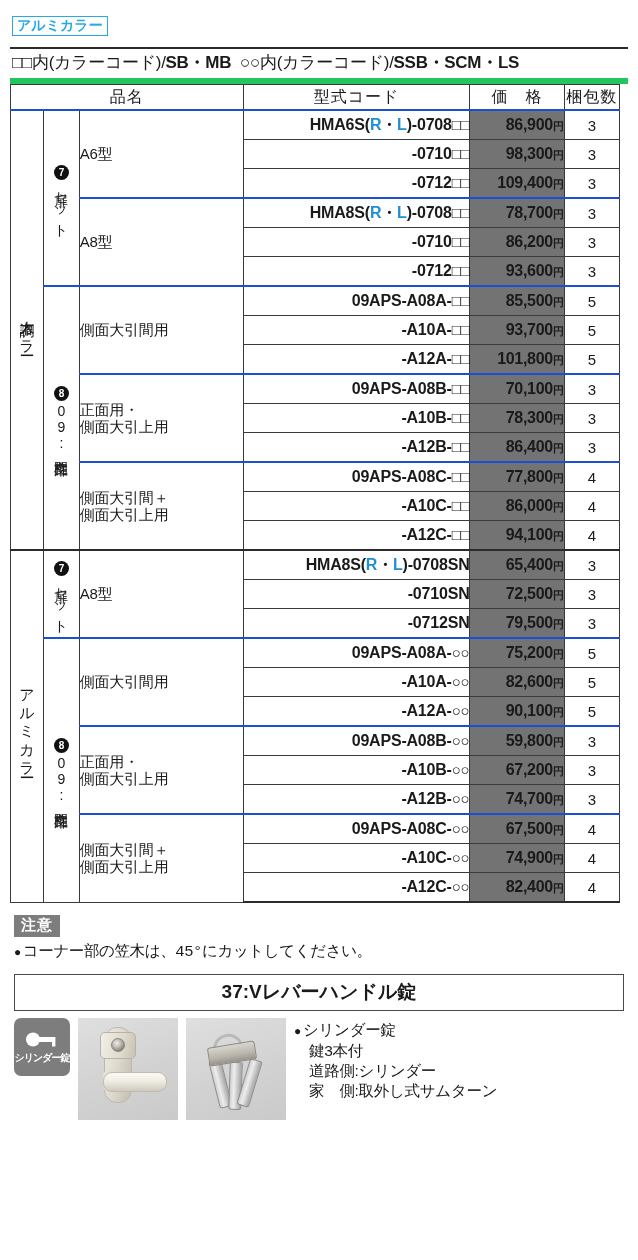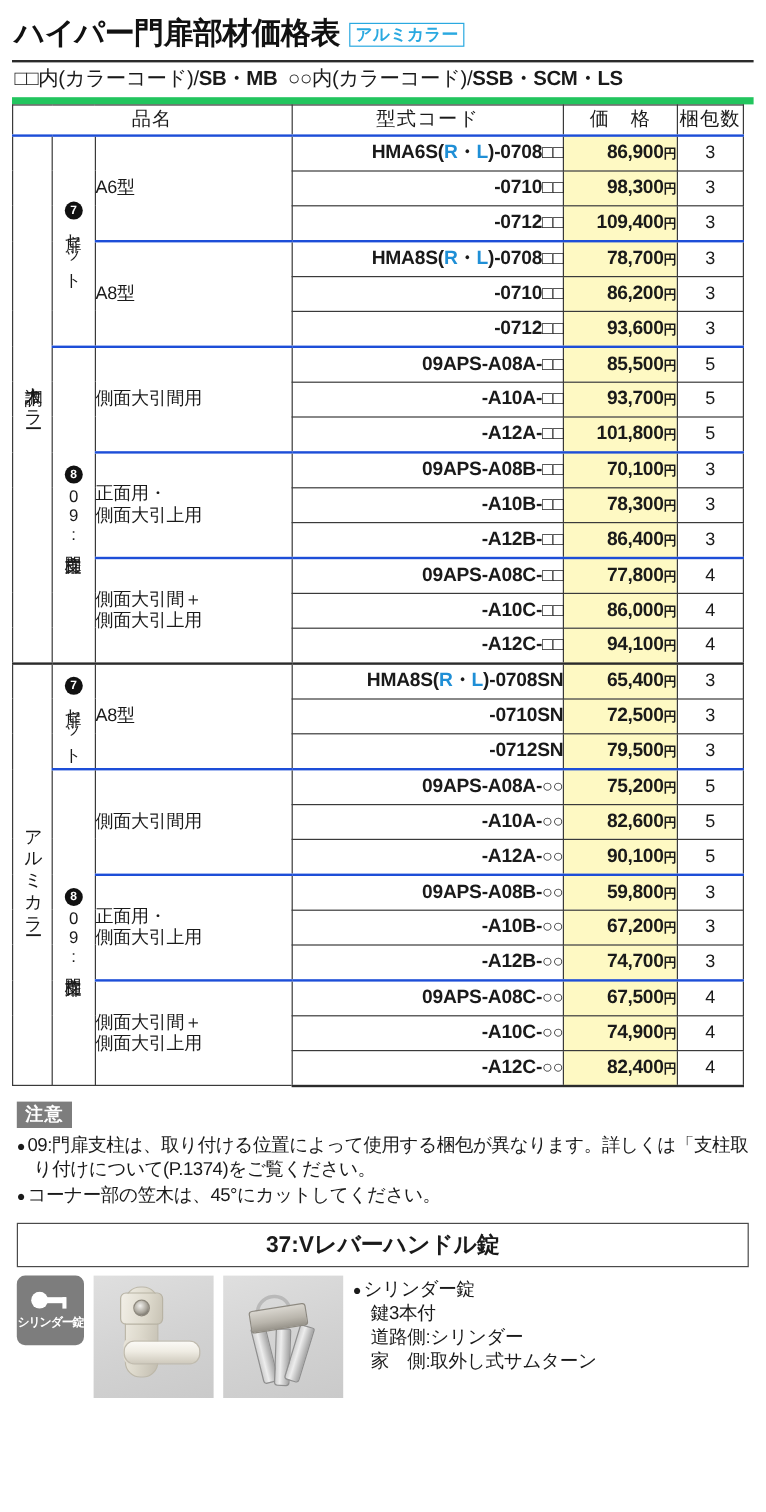--- a/index.html
+++ b/index.html
@@ -141,40 +141,40 @@
     padding-right: 8px;
     font-weight: bold;
     font-size: 16px;
     letter-spacing: -0.2px;
     height: 28px;
     white-space: nowrap;
   }
   td.code .rl { color: #1f8fd6; }
   td.code .sym { font-weight: normal; font-size: 15px; }
   td.price {
-    background: #fef9c3;
+    background: #737373;
     text-align: right;
     padding-right: 3px;
     font-weight: bold;
     font-size: 16px;
     letter-spacing: -0.3px;
     white-space: nowrap;
     margin-left: 48px;
   }
   td.price .yen { font-size: 11px; font-weight: bold; }
   td.pkg {
     text-align: center;
     font-size: 15px;
   }
   tr.grp-top > td { border-top: 2px solid #1d4ed8; }
   tr.sec-top > td { border-top: 2.5px solid #2b2b2b; }
   table.price tr:last-child > td { border-bottom: 2px solid #2b2b2b; }
 
   
-  .notes { margin-top: 12px; padding-left: 4px; }
+  .notes { margin-top: 12px; padding-left: 4px; font-family: Liberation Mono, monospace; }
   .tag-gray {
     display: inline-block;
     background: #7d7d7d;
     color: #ffffff;
     font-size: 15px;
     font-weight: bold;
     padding: 1px 7px 2px 7px;
     letter-spacing: 1px;
   }
   ul.note-list {
@@ -307,21 +307,20 @@
   }
   .lock-text .ind { padding-left: 15px; display: block; }
   .lock-text .hd::before { content: "\25CF"; font-size: 12px; padding-right: 2px; }
 </style>
 </head>
 <body>
 
 <div class="page">
 
   <div class="title-row">
-    <div class="page-title">ハイパー門扉部材価格表</div>
     <div class="badge-order">アルミカラー</div>
   </div>
 
   <div class="subtitle">
     <span>□□内(カラーコード)/</span><span class="b">SB・MB</span>&nbsp;&nbsp;<span>○○内(カラーコード)/</span><span class="b">SSB・SCM・LS</span>
   </div>
 
   <table class="price">
     <colgroup>
       <col class="col-cat">
@@ -531,21 +530,20 @@
           <td class="code">-A12C-<span class="sym">○○</span></td>
           <td class="price">82,400<span class="yen">円</span></td>
           <td class="pkg">4</td>
         </tr>
       </tbody>
   </table>
 
   <div class="notes">
     <span class="tag-gray">注意</span>
     <ul class="note-list" id="note-list">
-        <li>09:門扉支柱は、取り付ける位置によって使用する梱包が異なります。詳しくは「支柱取り付けについて(P.1374)をご覧ください。</li>
         <li>コーナー部の笠木は、45°にカットしてください。</li>
       </ul>
   </div>
 
   <div class="lock-wrap">
     <div class="lock-title">37:Vレバーハンドル錠</div>
     <div class="lock-body">
 
       <div class="lock-badge">
         <span class="keyicon">

